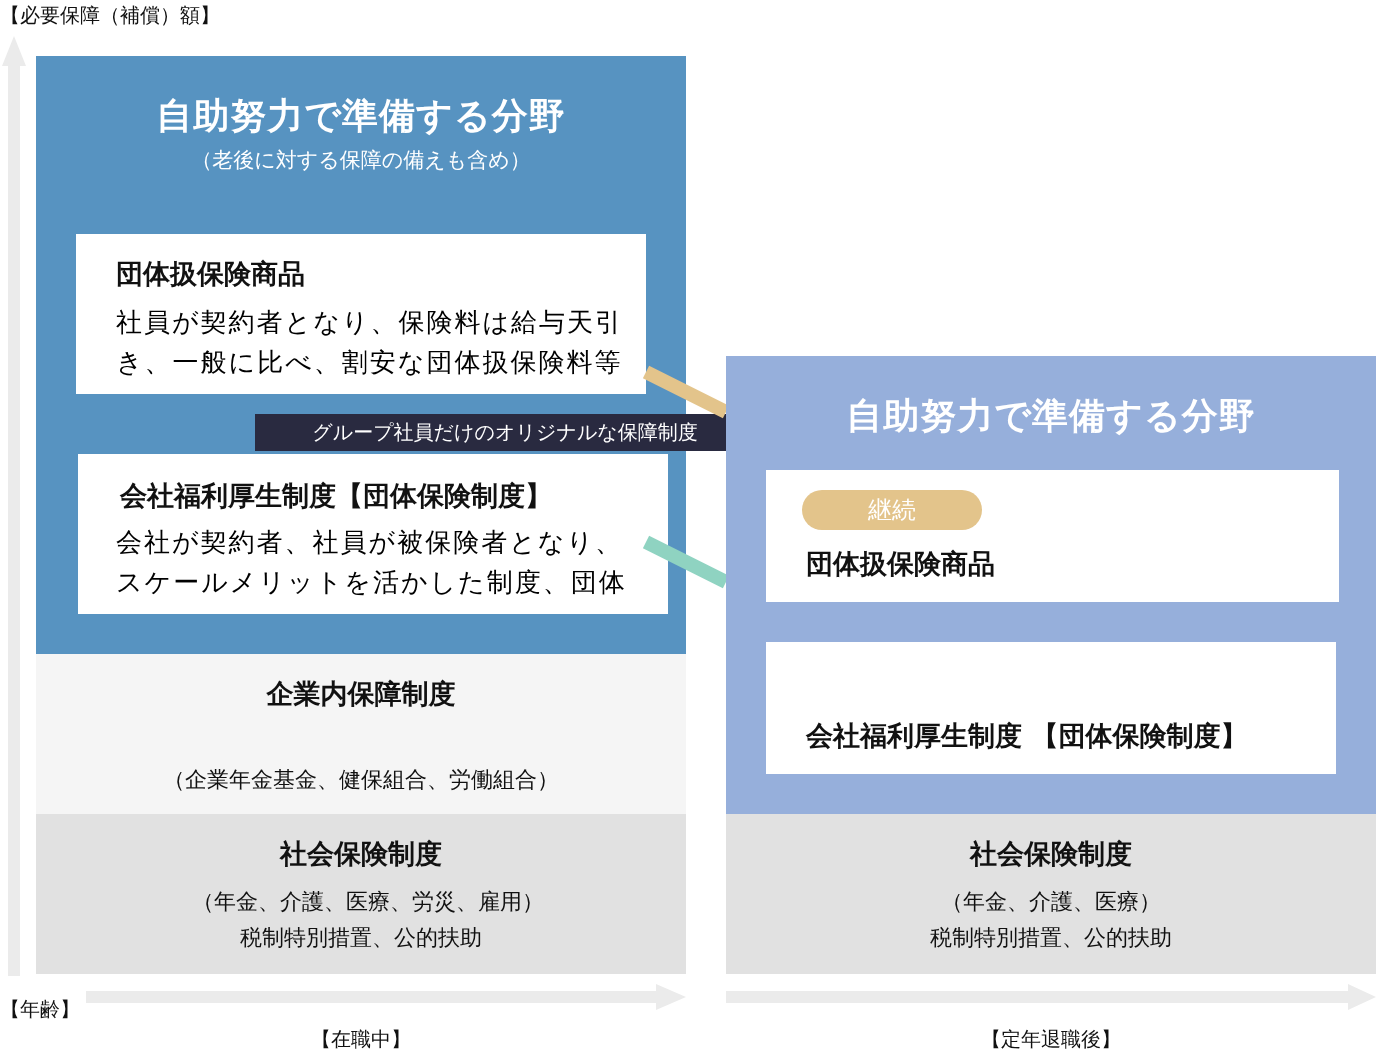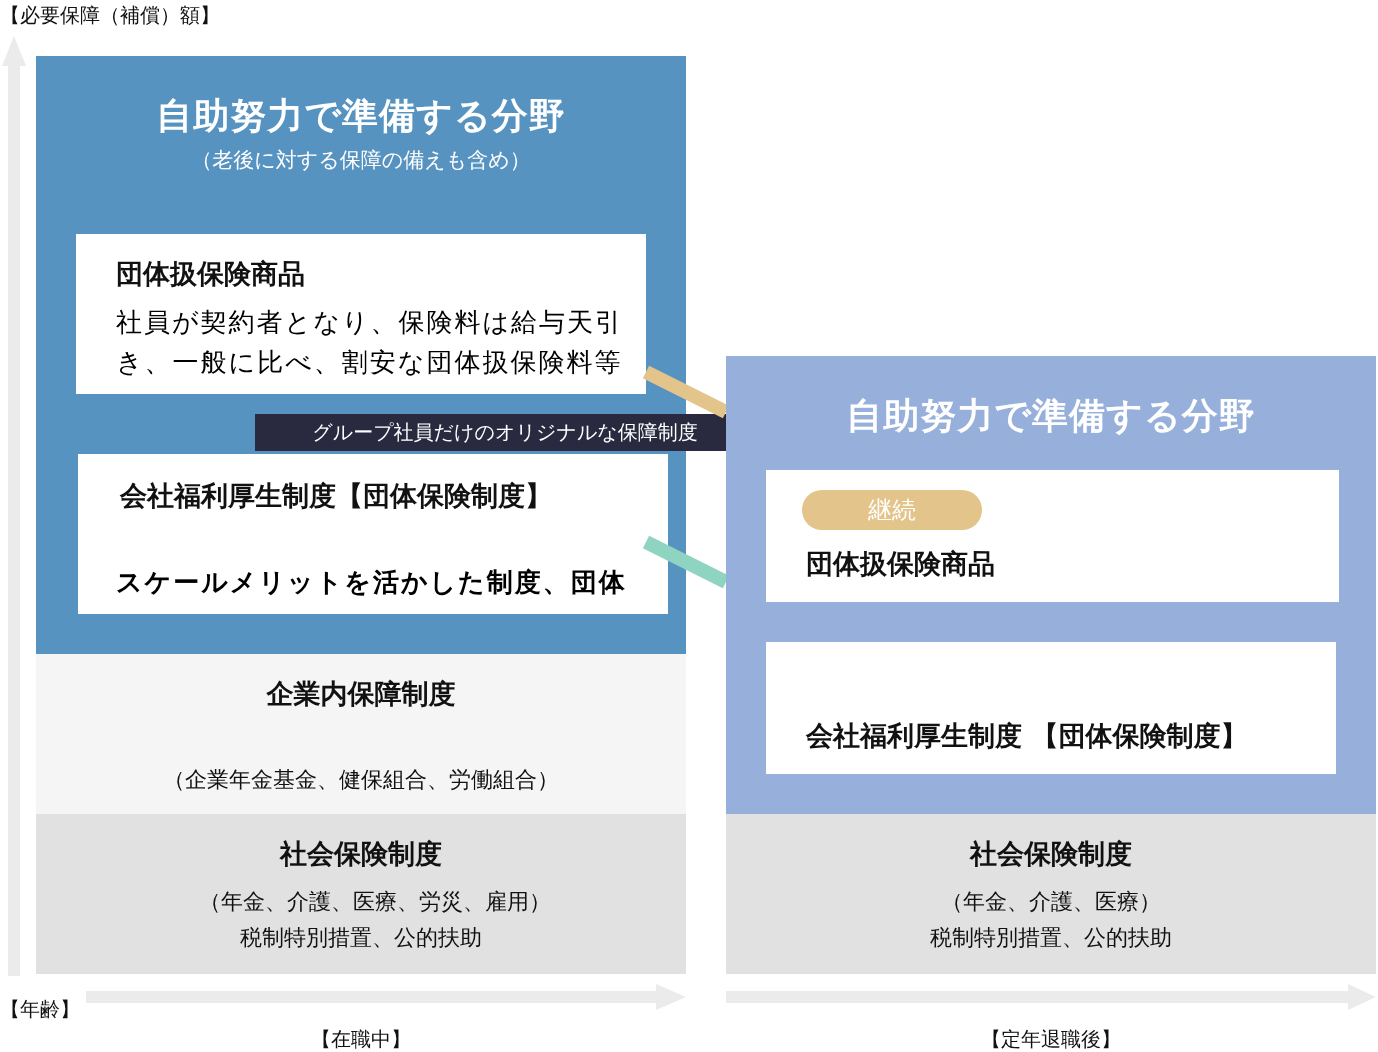--- a/index.html
+++ b/index.html
@@ -37,33 +37,34 @@
 <div class="abs sub-title center" style="left:36px; top:146px; width:650px;">（老後に対する保障の備えも含め）</div>
 
 <div class="abs white-card" style="left:76px; top:234px; width:570px; height:160px;">
   <div class="abs card-title" style="left:40px; top:22px;">団体扱保険商品</div>
   <div class="abs card-body" style="left:40px; top:68px;">社員が契約者となり、保険料は給与天引</div>
   <div class="abs card-body" style="left:40px; top:108px;">き、一般に比べ、割安な団体扱保険料等</div>
 </div>
 
 <div class="abs white-card" style="left:78px; top:454px; width:570px; height:160px;padding-left:20px;">
   <div class="abs card-title" style="left:42px; top:24px;">会社福利厚生制度【団体保険制度】</div>
-  <div class="abs card-body" style="left:38px; top:108px;font-weight:bold;">スケールメリットを活かした制度、団体</div>
+  <div class="abs card-body" style="left:38px; top:68px;">会社が契約者、社員が被保険者となり、</div>
+  <div class="abs card-body" style="left:38px; top:108px;">スケールメリットを活かした制度、団体</div>
 </div>
 
 <div class="abs dark-tag" style="left:207px; top:414px; width:500px; height:37px;margin-left:48px;">グループ社員だけのオリジナルな保障制度</div>
 
 <div class="abs band-light" style="left:36px; top:654px; width:650px; height:160px;">
   <div class="abs band-title center" style="left:0; top:22px; width:650px;">企業内保障制度</div>
   <div class="abs band-body center" style="left:0; top:108px; width:650px;">（企業年金基金、健保組合、労働組合）</div>
 </div>
 
 <div class="abs band-grey" style="left:36px; top:814px; width:650px; height:160px;">
   <div class="abs band-title center" style="left:0; top:22px; width:650px;">社会保険制度</div>
-  <div class="abs band-body center" style="left:16px; top:70px; width:646px;">（年金、介護、医療、労災、雇用）</div>
+  <div class="abs band-body center" style="left:9px; top:70px; width:646px;">（年金、介護、医療、労災、雇用）</div>
   <div class="abs band-body center" style="left:0; top:106px; width:650px;">税制特別措置、公的扶助</div>
 </div>
 
 <svg class="abs" style="left:640px; top:360px;" width="90" height="240">
   <line x1="6" y1="12" x2="86" y2="52" stroke="#e3c48b" stroke-width="14"></line>
   <line x1="6" y1="182" x2="86" y2="222" stroke="#8fd3c1" stroke-width="14"></line>
 </svg>
 
 <div class="abs blue-light" style="left:726px; top:356px; width:650px; height:458px;"></div>
 <div class="abs big-title center" style="left:726px; top:392px; width:650px;">自助努力で準備する分野</div>

